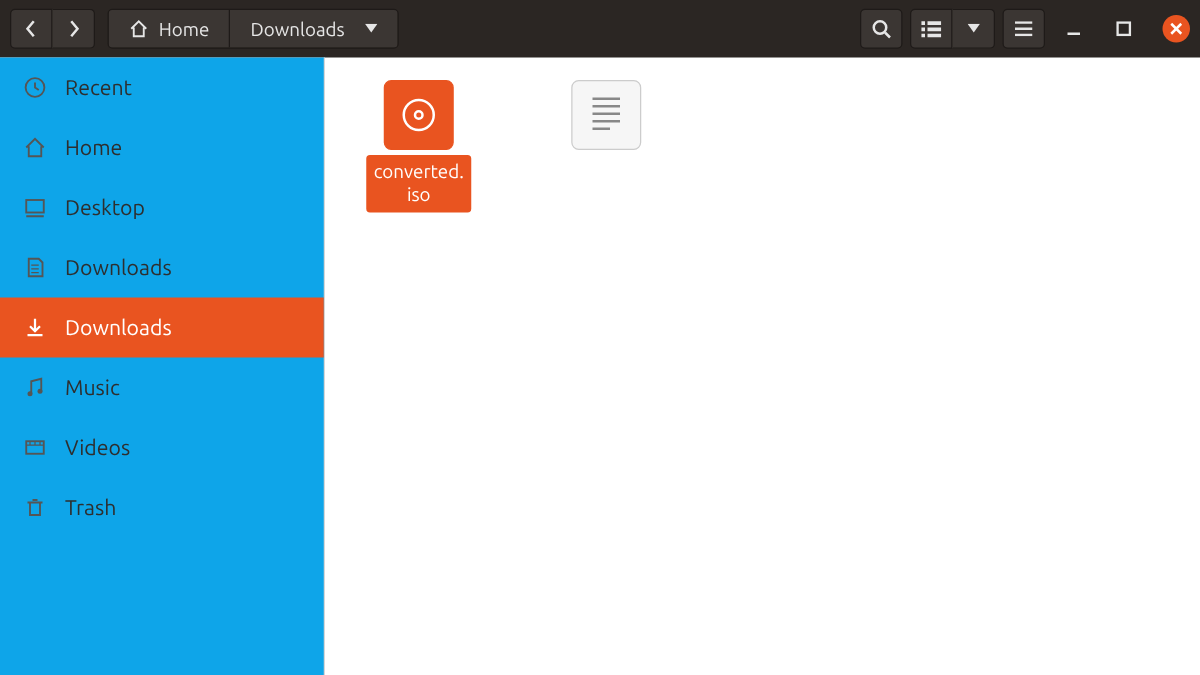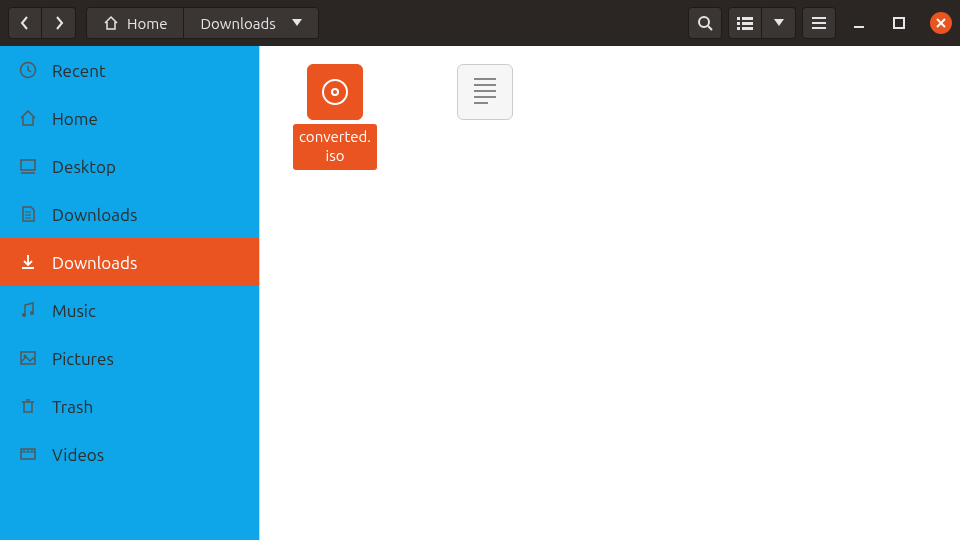--- a/index.html
+++ b/index.html
@@ -300,46 +300,36 @@
             <path d="M6 14 V4 L14 2 V12" stroke="#555" stroke-width="1.5" fill="none"></path>
             <circle cx="5" cy="14" r="2" fill="#555"></circle>
             <circle cx="13" cy="12" r="2" fill="#555"></circle>
           </svg>
       </span>
       <span>Music</span>
     </div>
     <div class="sb-item">
       <span class="sb-icon">
         <svg width="18" height="18" viewBox="0 0 18 18">
-            <rect x="2" y="3" width="14" height="12" stroke="#555" stroke-width="1.5" fill="none"></rect>
-            <circle cx="6" cy="7" r="1.5" fill="#555"></circle>
-            <path d="M2 13 L7 8 L11 12 L14 9 L16 11" stroke="#555" stroke-width="1.3" fill="none"></path>
-          </svg>
-      </span>
-      <span>Pictures</span>
-    </div>
-    <div class="sb-item">
-      <span class="sb-icon">
-        <svg width="18" height="18" viewBox="0 0 18 18">
-            <path d="M3 5 H15 M5 5 V15 H13 V5 M7 3 H11" stroke="#555" stroke-width="1.5" fill="none"></path>
-          </svg>
-      </span>
-      <span>Trash</span>
-    </div>
-    <div class="sb-item">
-      <span class="sb-icon">
-        <svg width="18" height="18" viewBox="0 0 18 18">
             <rect x="2" y="4" width="14" height="10" stroke="#555" stroke-width="1.5" fill="none"></rect>
             <line x1="2" y1="7" x2="16" y2="7" stroke="#555"></line>
             <line x1="5" y1="4" x2="5" y2="7" stroke="#555"></line>
             <line x1="9" y1="4" x2="9" y2="7" stroke="#555"></line>
             <line x1="13" y1="4" x2="13" y2="7" stroke="#555"></line>
           </svg>
       </span>
       <span>Videos</span>
+    </div>
+    <div class="sb-item">
+      <span class="sb-icon">
+        <svg width="18" height="18" viewBox="0 0 18 18">
+            <path d="M3 5 H15 M5 5 V15 H13 V5 M7 3 H11" stroke="#555" stroke-width="1.5" fill="none"></path>
+          </svg>
+      </span>
+      <span>Trash</span>
     </div>
   </div>
 
   <div class="fileview">
     <div class="file selected">
       <div class="file-icon">
         <svg width="34" height="34" viewBox="0 0 34 34">
             <circle cx="17" cy="17" r="12" stroke="#fff" stroke-width="2" fill="none"></circle>
             <circle cx="17" cy="17" r="3" stroke="#fff" stroke-width="2" fill="none"></circle>
           </svg>

